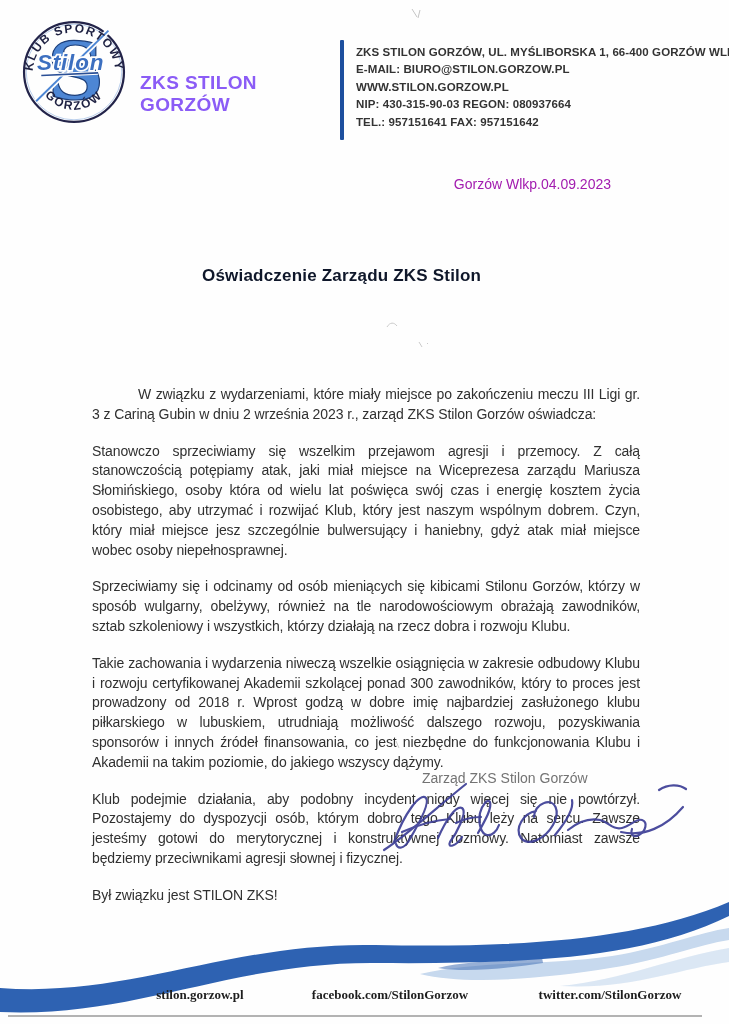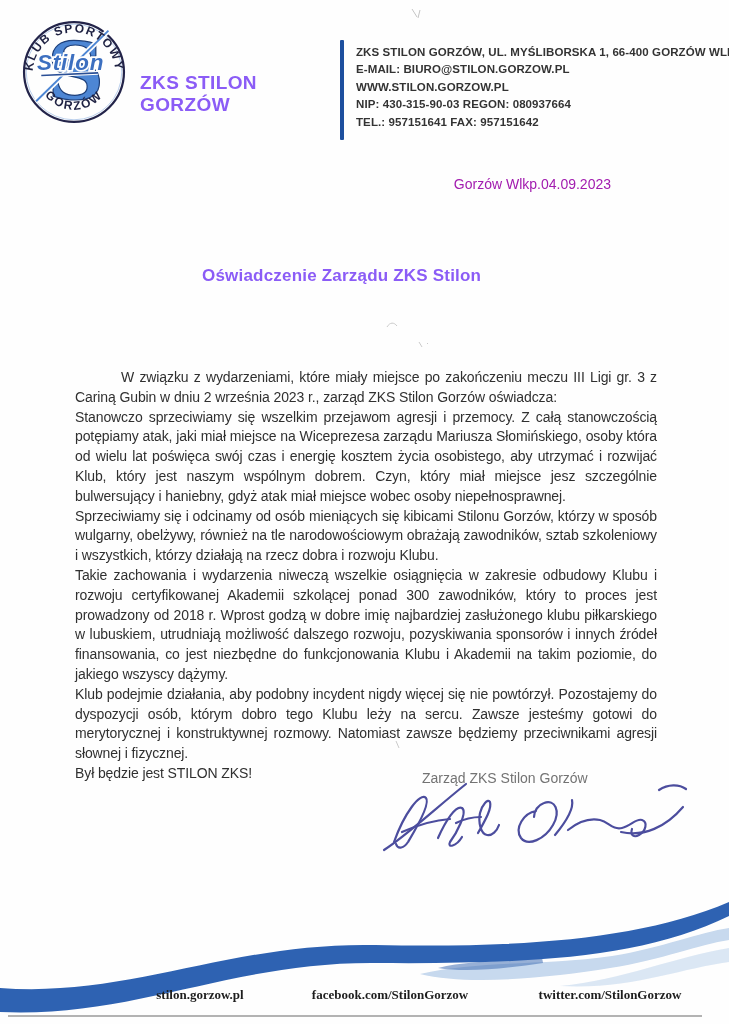--- a/index.html
+++ b/index.html
@@ -25,29 +25,29 @@
     letter-spacing:.1px;
   }
   .contact div{white-space:nowrap;}
   
   .date-line{
     position:absolute;top:176px;right:118px;
     font-size:14px;color:#a21caf;
   }
   .doc-title{
     position:absolute;left:202px;top:266px;
-    font-size:17px;font-weight:bold;color:#8b5cf6;letter-spacing:.2px;
+    font-size:17px;font-weight:bold;color:#0f172a;letter-spacing:.2px;
   }
   
   .body-text{
     position:absolute;left:75px;top:368px;width:582px;
     font-size:14px;line-height:19.8px;color:#303030;
     text-align:justify;letter-spacing:-.1px;
   }
-  .body-text p{margin:0;}
+  .body-text p{margin:17px;}
   .body-text p.indent{text-indent:46px;}
   .body-text p.no-justify{text-align:left;}
   
   .sig-label{
     position:absolute;left:422px;top:770px;
     font-size:14px;color:#737373;
   }
   .sig-scribble{position:absolute;left:378px;top:778px;width:315px;height:80px;}
   
   .wave{position:absolute;left:0;top:888px;width:729px;height:132px;}
@@ -110,21 +110,21 @@
 
   <div class="date-line">Gorzów Wlkp.04.09.2023</div>
   <div class="doc-title">Oświadczenie Zarządu ZKS Stilon</div>
 
   <div class="body-text">
     <p class="indent">W związku z wydarzeniami, które miały miejsce po zakończeniu meczu III Ligi gr. 3 z Cariną Gubin w dniu 2 września 2023 r., zarząd ZKS Stilon Gorzów oświadcza:</p>
     <p>Stanowczo sprzeciwiamy się wszelkim przejawom agresji i przemocy. Z całą stanowczością potępiamy atak, jaki miał miejsce na Wiceprezesa zarządu Mariusza Słomińskiego, osoby która od wielu lat poświęca swój czas i energię kosztem życia osobistego, aby utrzymać i rozwijać Klub, który jest naszym wspólnym dobrem. Czyn, który miał miejsce jesz szczególnie bulwersujący i haniebny, gdyż atak miał miejsce wobec osoby niepełnosprawnej.</p>
     <p>Sprzeciwiamy się i odcinamy od osób mieniących się kibicami Stilonu Gorzów, którzy w sposób wulgarny, obelżywy, również na tle narodowościowym obrażają zawodników, sztab szkoleniowy i wszystkich, którzy działają na rzecz dobra i rozwoju Klubu.</p>
     <p>Takie zachowania i wydarzenia niweczą wszelkie osiągnięcia w zakresie odbudowy Klubu i rozwoju certyfikowanej Akademii szkolącej ponad 300 zawodników, który to proces jest prowadzony od 2018 r. Wprost godzą w dobre imię najbardziej zasłużonego klubu piłkarskiego w lubuskiem, utrudniają możliwość dalszego rozwoju, pozyskiwania sponsorów i innych źródeł finansowania, co jest niezbędne do funkcjonowania Klubu i Akademii na takim poziomie, do jakiego wszyscy dążymy.</p>
     <p>Klub podejmie działania, aby podobny incydent nigdy więcej się nie powtórzył. Pozostajemy do dyspozycji osób, którym dobro tego Klubu leży na sercu. Zawsze jesteśmy gotowi do merytorycznej i konstruktywnej rozmowy. Natomiast zawsze będziemy przeciwnikami agresji słownej i fizycznej.</p>
-    <p class="no-justify">Był będzie jest STILON ZKS!</p>
+    <p class="no-justify">Był związku jest STILON ZKS!</p>
   </div>
 
   <div class="sig-label">Zarząd ZKS Stilon Gorzów</div>
 
   <svg class="sig-scribble" viewBox="0 0 315 80" aria-hidden="true">
     <g fill="none" stroke="#3d3f96" stroke-width="2.2" stroke-linecap="round" opacity=".92">
       <path d="M6,72 C28,58 58,30 88,6"></path>
       <path d="M16,64 C26,36 42,14 48,20 C53,26 36,54 30,64 C26,70 20,72 18,66"></path>
       <path d="M24,54 C42,46 58,42 72,41"></path>
       <path d="M60,60 C68,42 78,27 84,30 C90,34 78,56 72,64 C69,70 78,69 84,59"></path>

